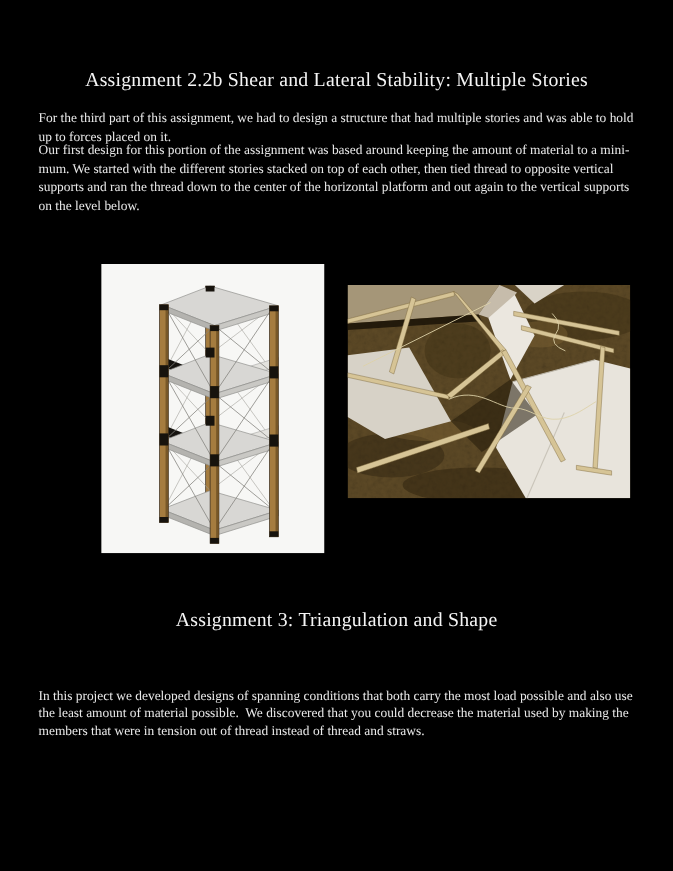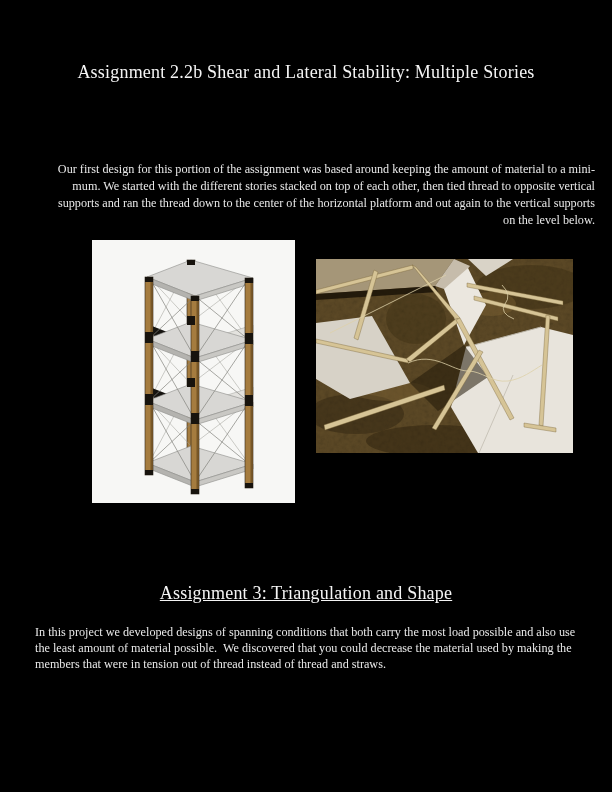--- a/index.html
+++ b/index.html
@@ -5,39 +5,41 @@
   html,body { margin:0; padding:0; background:#000; }
   .page {
     position:relative; width:612px; height:792px; background:#000000;
     font-family:"Liberation Serif","DejaVu Serif",serif; overflow:hidden;
   }
   .heading {
     position:absolute; left:0; width:612px; text-align:center;
     font-size:18px; color:#f5f5f5; letter-spacing:0.2px;
   }
   #title-multistory { top:62px; }
-  #title-triangulation { top:583px;text-decoration:underline; }
+  #title-triangulation { top:553px; }
   .body-text {
     position:absolute; left:35px; width:560px; color:#e9e9e9;
     font-size:12.2px; white-space:pre;
   }
   #para-intro  { top:99px;  line-height:17px; }
-  #para-design { top:161px; line-height:17px;text-align:right; }
+  #para-design { top:128px; line-height:17px; }
   #para-triang { top:580px; line-height:16px;margin-top:44px; }
   .figure { position:absolute; display:block; }
   #fig-render { left:92px;  top:240px; }
   #fig-photo  { left:316px; top:259px; }
 </style>
 </head>
 <body>
 
 <div class="page">
 
   <div id="title-multistory" class="heading">Assignment 2.2b Shear and Lateral Stability: Multiple Stories</div>
 
+  <div id="para-intro" class="body-text">For the third part of this assignment, we had to design a structure that had multiple stories and was able to hold
+up to forces placed on it.</div>
 
   <div id="para-design" class="body-text">Our first design for this portion of the assignment was based around keeping the amount of material to a mini-
 mum. We started with the different stories stacked on top of each other, then tied thread to opposite vertical
 supports and ran the thread down to the center of the horizontal platform and out again to the vertical supports
 on the level below.</div>
 
   <svg id="fig-render" class="figure" width="203" height="263" viewBox="0 0 203 263">
     <rect width="203" height="263" fill="#f7f7f5"></rect>
 
     <g stroke="#2c2215" stroke-width="0.6" fill="#a57c3f">

